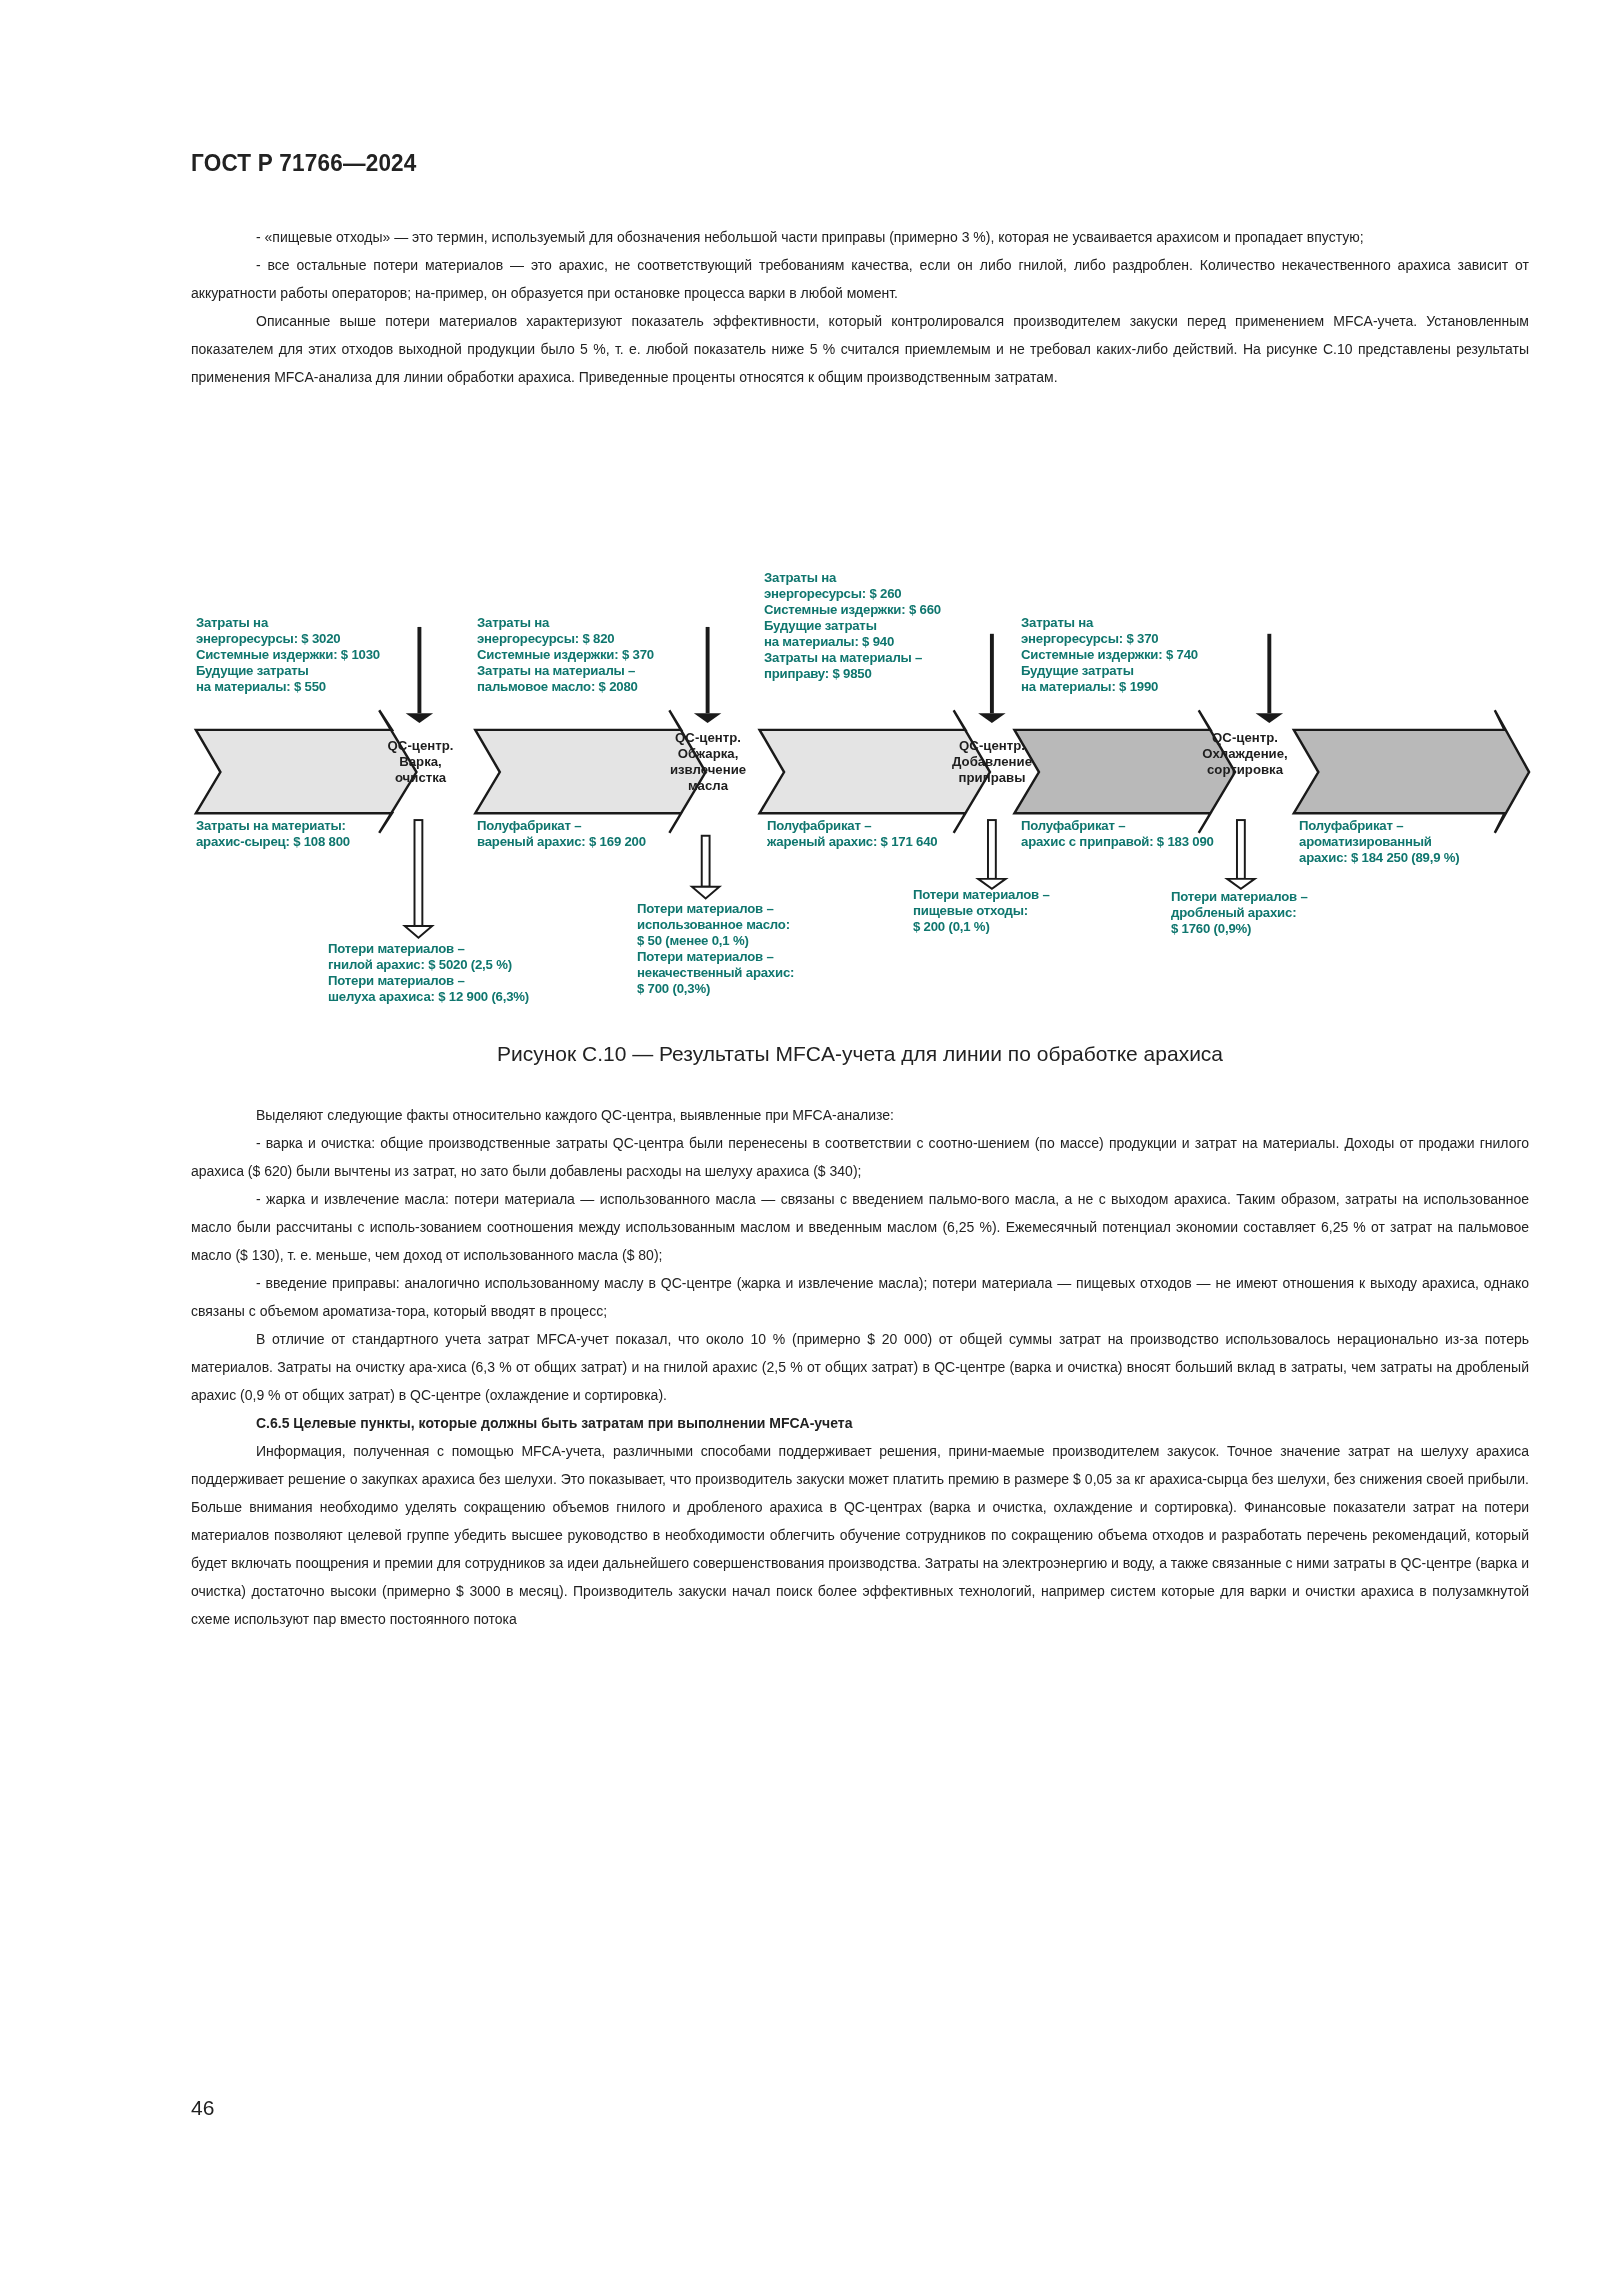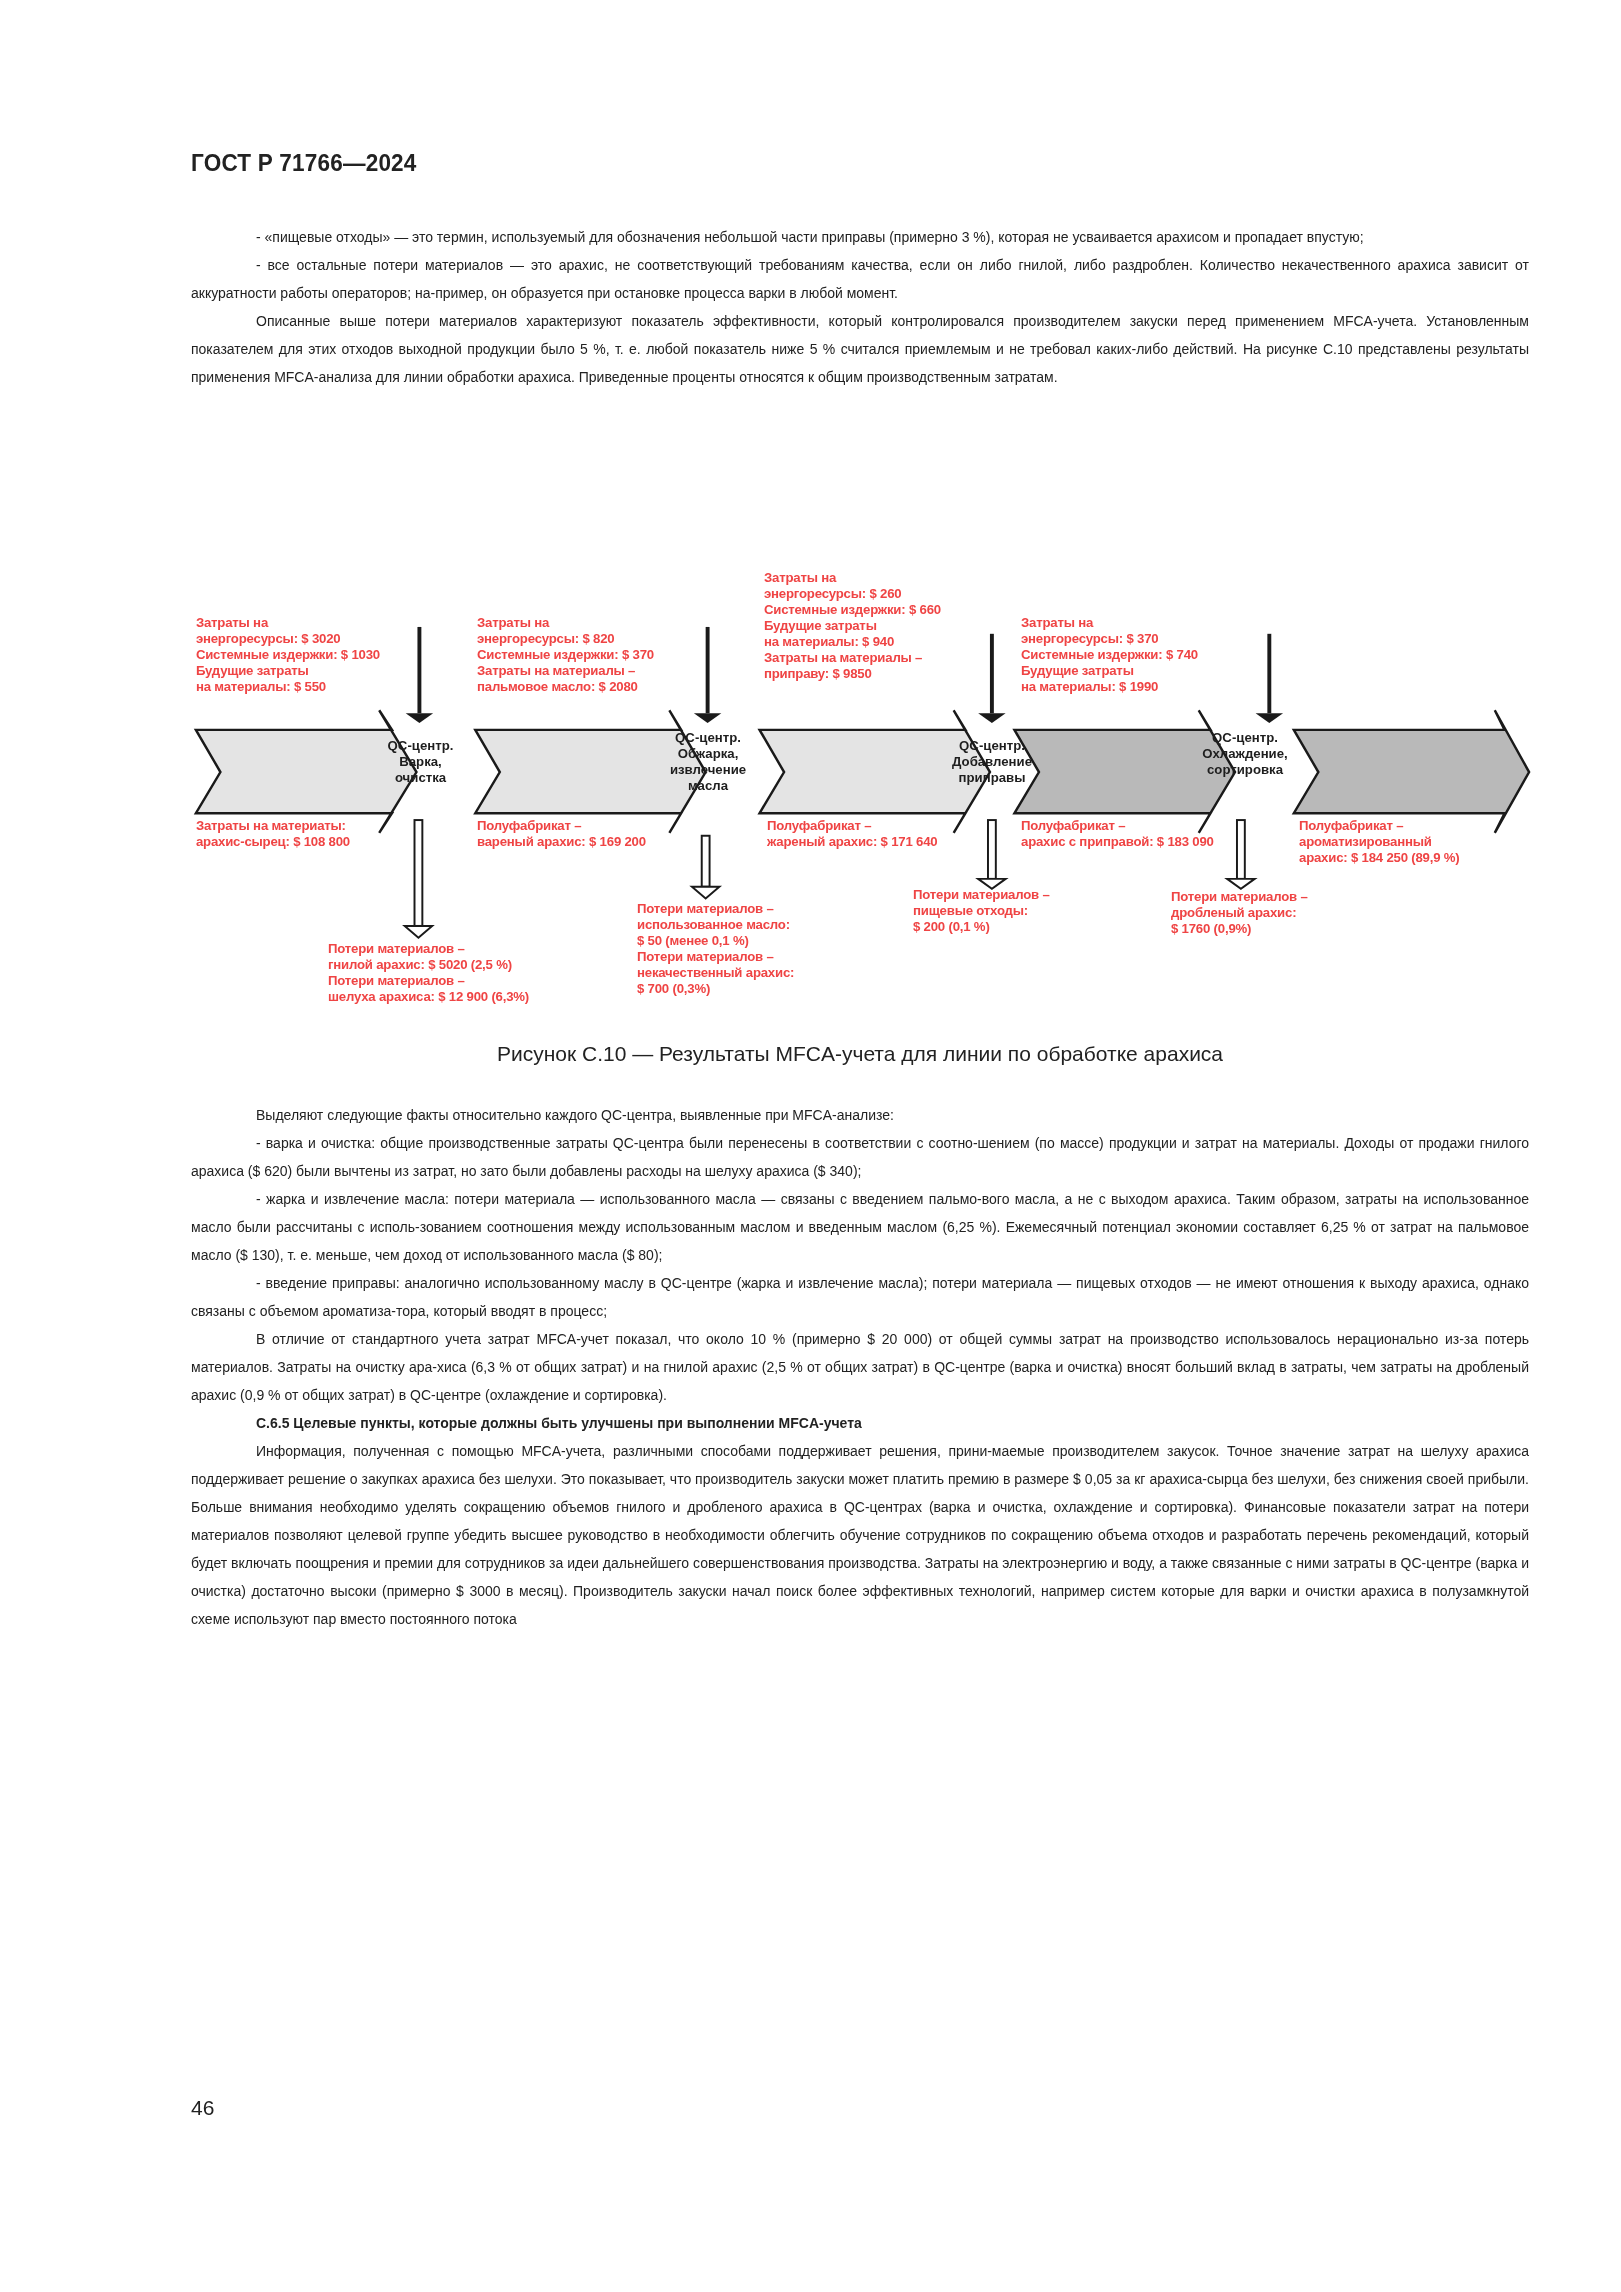--- a/index.html
+++ b/index.html
@@ -6,21 +6,21 @@
   body { width: 1621px; height: 2293px; position: relative; overflow: hidden;
          font-family: "Liberation Sans", sans-serif; color: #222; }
   .page-header { position: absolute; left: 191px; top: 149px; font-size: 24.5px; font-weight: bold;
                  letter-spacing: 0.2px; transform: scaleX(0.92); transform-origin: left top; }
   .body-text { position: absolute; left: 191px; width: 1338px; font-size: 14px; line-height: 28px;
                text-align: justify; }
   .body-text p { margin: 0; text-indent: 65px; }
   .body-text p.heading { font-weight: bold; }
   .figure { position: absolute; left: 191px; top: 573px; width: 1343px; height: 451px; }
   .figure svg { position: absolute; left: 0; top: 0; }
-  .lbl { position: absolute; font-size: 13.2px; line-height: 16px; font-weight: bold; color: #ef4444;
+  .lbl { position: absolute; font-size: 13.2px; line-height: 16px; font-weight: bold; color: #0f766e;
          white-space: pre; letter-spacing: -0.2px; }
   .qc { position: absolute; font-size: 13.2px; line-height: 16px; font-weight: bold; text-align: center;
         color: #1e1e1e; }
   .caption { position: absolute; left: 191px; width: 1338px; top: 1042px; text-align: center; font-size: 21px; }
   .page-number { position: absolute; left: 191px; top: 2096px; font-size: 21px; }
 </style>
 </head>
 <body>
 
 <div class="page-header">ГОСТ Р 71766—2024</div>
@@ -146,18 +146,18 @@
 </div>
 
 <div class="caption">Рисунок С.10 — Результаты MFCA-учета для линии по обработке арахиса</div>
 
 <div class="body-text" style="top:1101px;">
   <p>Выделяют следующие факты относительно каждого QC-центра, выявленные при MFCA-анализе:</p>
   <p>- варка и очистка: общие производственные затраты QC-центра были перенесены в соответствии с соотно-шением (по массе) продукции и затрат на материалы. Доходы от продажи гнилого арахиса ($ 620) были вычтены из затрат, но зато были добавлены расходы на шелуху арахиса ($ 340);</p>
   <p>- жарка и извлечение масла: потери материала — использованного масла — связаны с введением пальмо-вого масла, а не с выходом арахиса. Таким образом, затраты на использованное масло были рассчитаны с исполь-зованием соотношения между использованным маслом и введенным маслом (6,25 %). Ежемесячный потенциал экономии составляет 6,25 % от затрат на пальмовое масло ($ 130), т. е. меньше, чем доход от использованного масла ($ 80);</p>
   <p>- введение приправы: аналогично использованному маслу в QC-центре (жарка и извлечение масла); потери материала — пищевых отходов — не имеют отношения к выходу арахиса, однако связаны с объемом ароматиза-тора, который вводят в процесс;</p>
   <p>В отличие от стандартного учета затрат MFCA-учет показал, что около 10 % (примерно $ 20 000) от общей суммы затрат на производство использовалось нерационально из-за потерь материалов. Затраты на очистку ара-хиса (6,3 % от общих затрат) и на гнилой арахис (2,5 % от общих затрат) в QC-центре (варка и очистка) вносят больший вклад в затраты, чем затраты на дробленый арахис (0,9 % от общих затрат) в QC-центре (охлаждение и сортировка).</p>
-  <p class="heading">С.6.5  Целевые пункты, которые должны быть улучшены при выполнении MFCA-учета</p>
+  <p class="heading">С.6.5  Целевые пункты, которые должны быть затратам при выполнении MFCA-учета</p>
   <p>Информация, полученная с помощью MFCA-учета, различными способами поддерживает решения, прини-маемые производителем закусок. Точное значение затрат на шелуху арахиса поддерживает решение о закупках арахиса без шелухи. Это показывает, что производитель закуски может платить премию в размере $ 0,05 за кг арахиса-сырца без шелухи, без снижения своей прибыли. Больше внимания необходимо уделять сокращению объемов гнилого и дробленого арахиса в QC-центрах (варка и очистка, охлаждение и сортировка). Финансовые показатели затрат на потери материалов позволяют целевой группе убедить высшее руководство в необходимости облегчить обучение сотрудников по сокращению объема отходов и разработать перечень рекомендаций, который будет включать поощрения и премии для сотрудников за идеи дальнейшего совершенствования производства. Затраты на электроэнергию и воду, а также связанные с ними затраты в QC-центре (варка и очистка) достаточно высоки (примерно $ 3000 в месяц). Производитель закуски начал поиск более эффективных технологий, например систем которые для варки и очистки арахиса в полузамкнутой схеме используют пар вместо постоянного потока</p>
 </div>
 
 <div class="page-number">46</div>
 
 
 </body></html>

